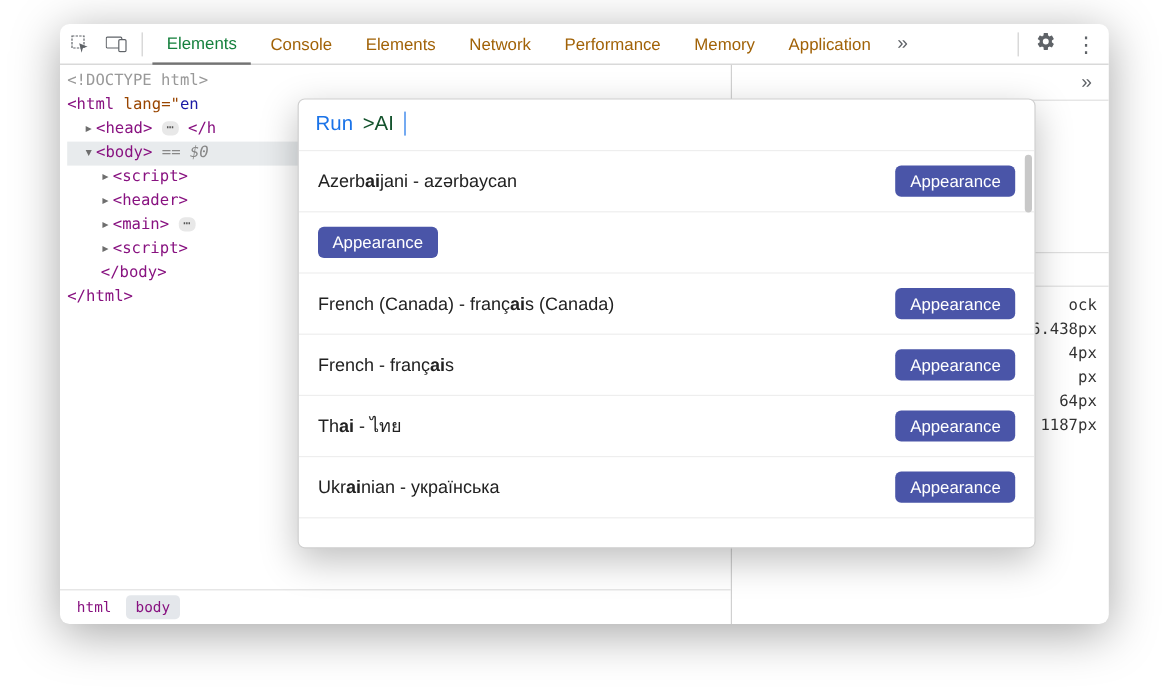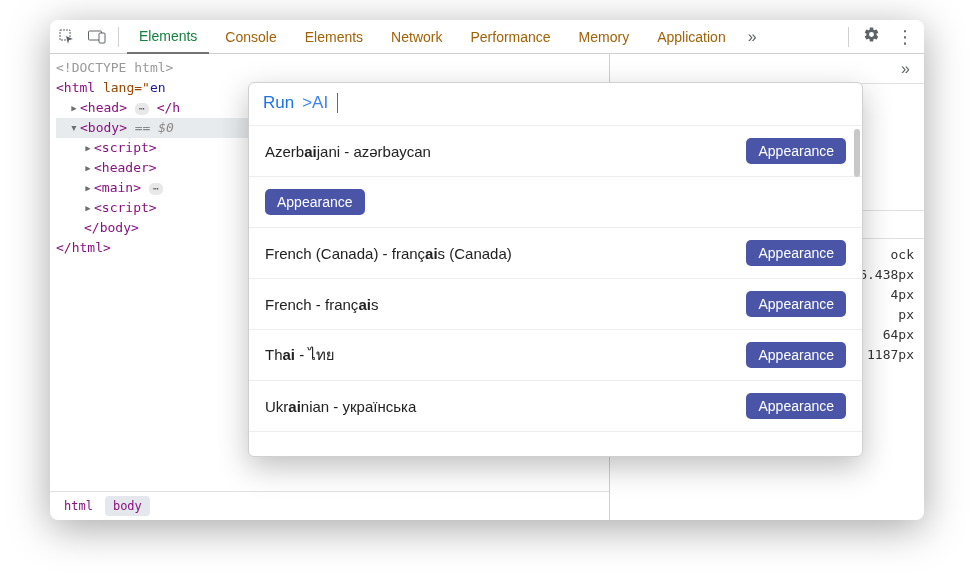--- a/index.html
+++ b/index.html
@@ -221,21 +221,21 @@
     z-index:50;
     margin-left:20px;
   }
   .cmd-header {
     display:flex; align-items:center;
     padding:10px 14px 12px;
     gap:8px;
     font-size:17px;
   }
   .cmd-run { color:#1a73e8; font-weight:500;}
-  .cmd-q { color:#3b82f6; }
+  .cmd-q { color:#14532d; }
   .cursor {
     display:inline-block; width:1px; height:20px; background:#1a73e8;
     vertical-align:middle; margin-left:1px;
     animation:blink 1s step-end infinite;
   }
   @keyframes blink { 50% { opacity:0; } }
   .cmd-list { max-height:370px; overflow:hidden; position:relative;}
   .cmd-scroll {
     position:absolute; right:2px; top:4px; width:6px; height:48px;
     background:#c8c8c8; border-radius:3px;

